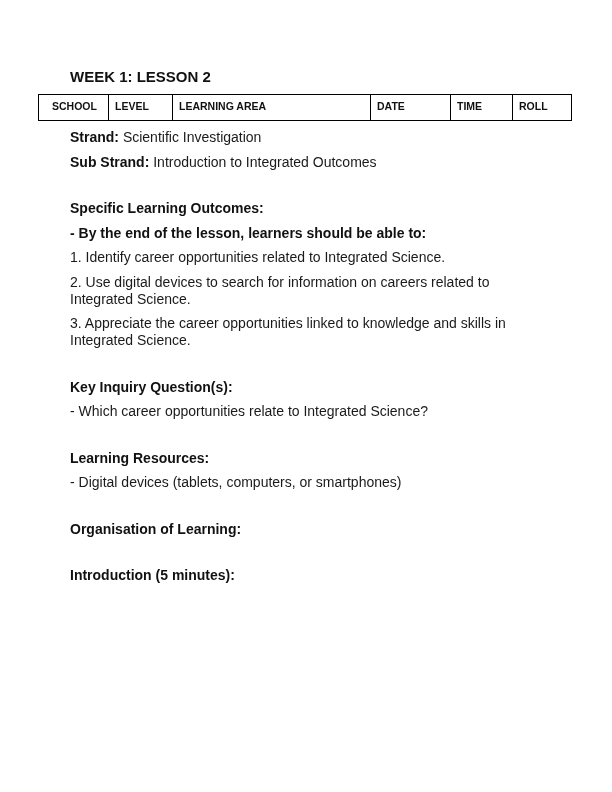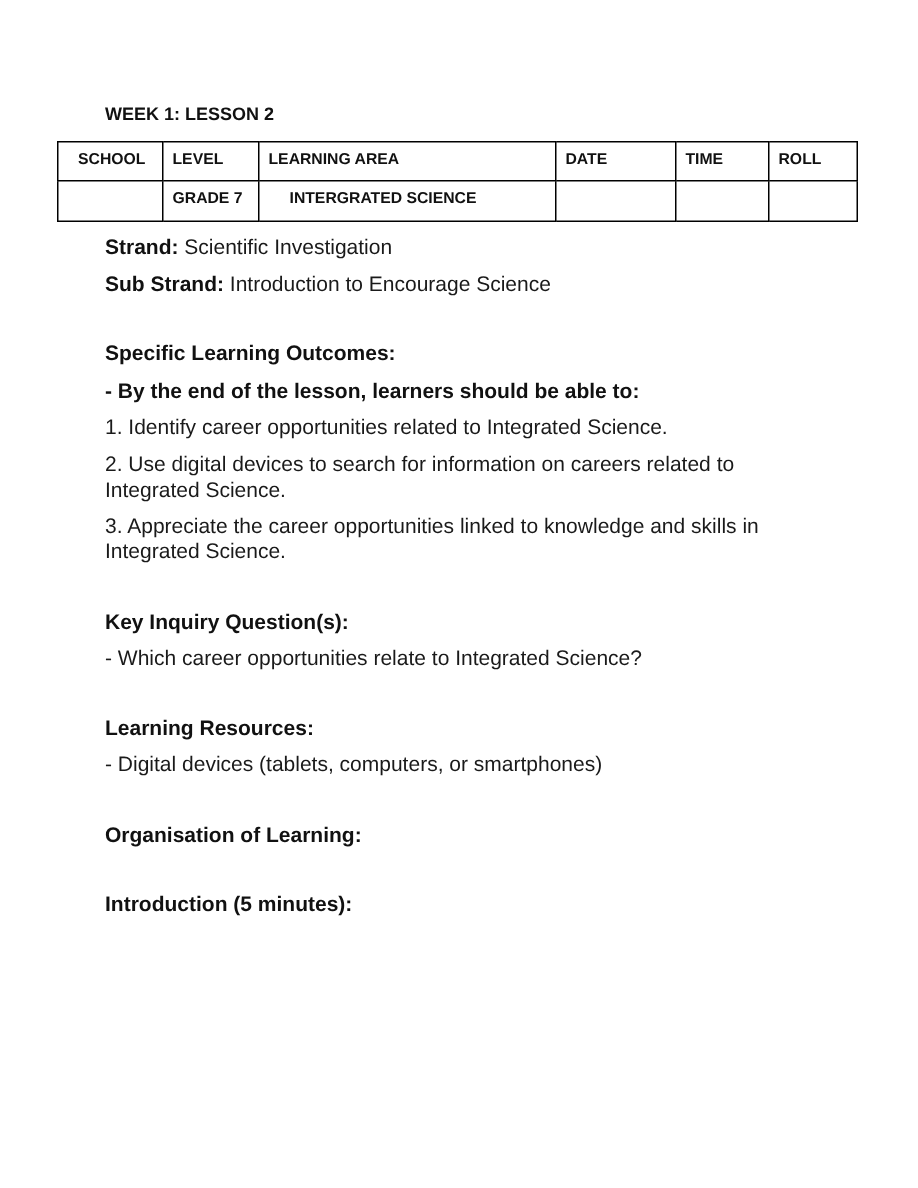--- a/index.html
+++ b/index.html
@@ -11,21 +11,21 @@
     position: relative;
     width: 612px;
     height: 792px;
     background: #ffffff;
     font-family: "Liberation Sans", sans-serif;
     color: #1a1a1a;
     overflow: hidden;
   }
   .title {
     margin: 68px 0 0 70px;
-    font-size: 12px;
+    font-size: 15px;
     font-weight: bold;
     line-height: 17px;
     color: #111111;
   }
   table.info {
     margin: 9px 12px 0 38px;
     border-collapse: collapse;
     table-layout: fixed;
     width: 533px;
     font-size: 10.5px;
@@ -74,36 +74,28 @@
     </colgroup>
     <tbody>
         <tr class="hdr">
       <th class="c-school">SCHOOL</th>
       <th>LEVEL</th>
       <th>LEARNING AREA</th>
       <th>DATE</th>
       <th>TIME</th>
       <th>ROLL</th>
     </tr>
-    <tr class="vals">
-      <td></td>
-      <td>GRADE 7</td>
-      <td class="c-la">INTERGRATED SCIENCE</td>
-      <td></td>
-      <td></td>
-      <td></td>
-    </tr>
   </tbody>
     </table>
 
   <div class="content">
 
     <p><span class="b">Strand:</span><span> Scientific Investigation</span></p>
 
-    <p><span class="b">Sub Strand:</span><span> Introduction to Encourage Science</span></p>
+    <p><span class="b">Sub Strand:</span><span> Introduction to Integrated Outcomes</span></p>
 
     <div class="gap"></div>
 
     <p class="b">Specific Learning Outcomes:</p>
     <p class="b">- By the end of the lesson, learners should be able to:</p>
     <p>1. Identify career opportunities related to Integrated Science.</p>
     <p>2. Use digital devices to search for information on careers related to Integrated Science.</p>
     <p>3. Appreciate the career opportunities linked to knowledge and skills in Integrated Science.</p>
 
     <div class="gap"></div>

